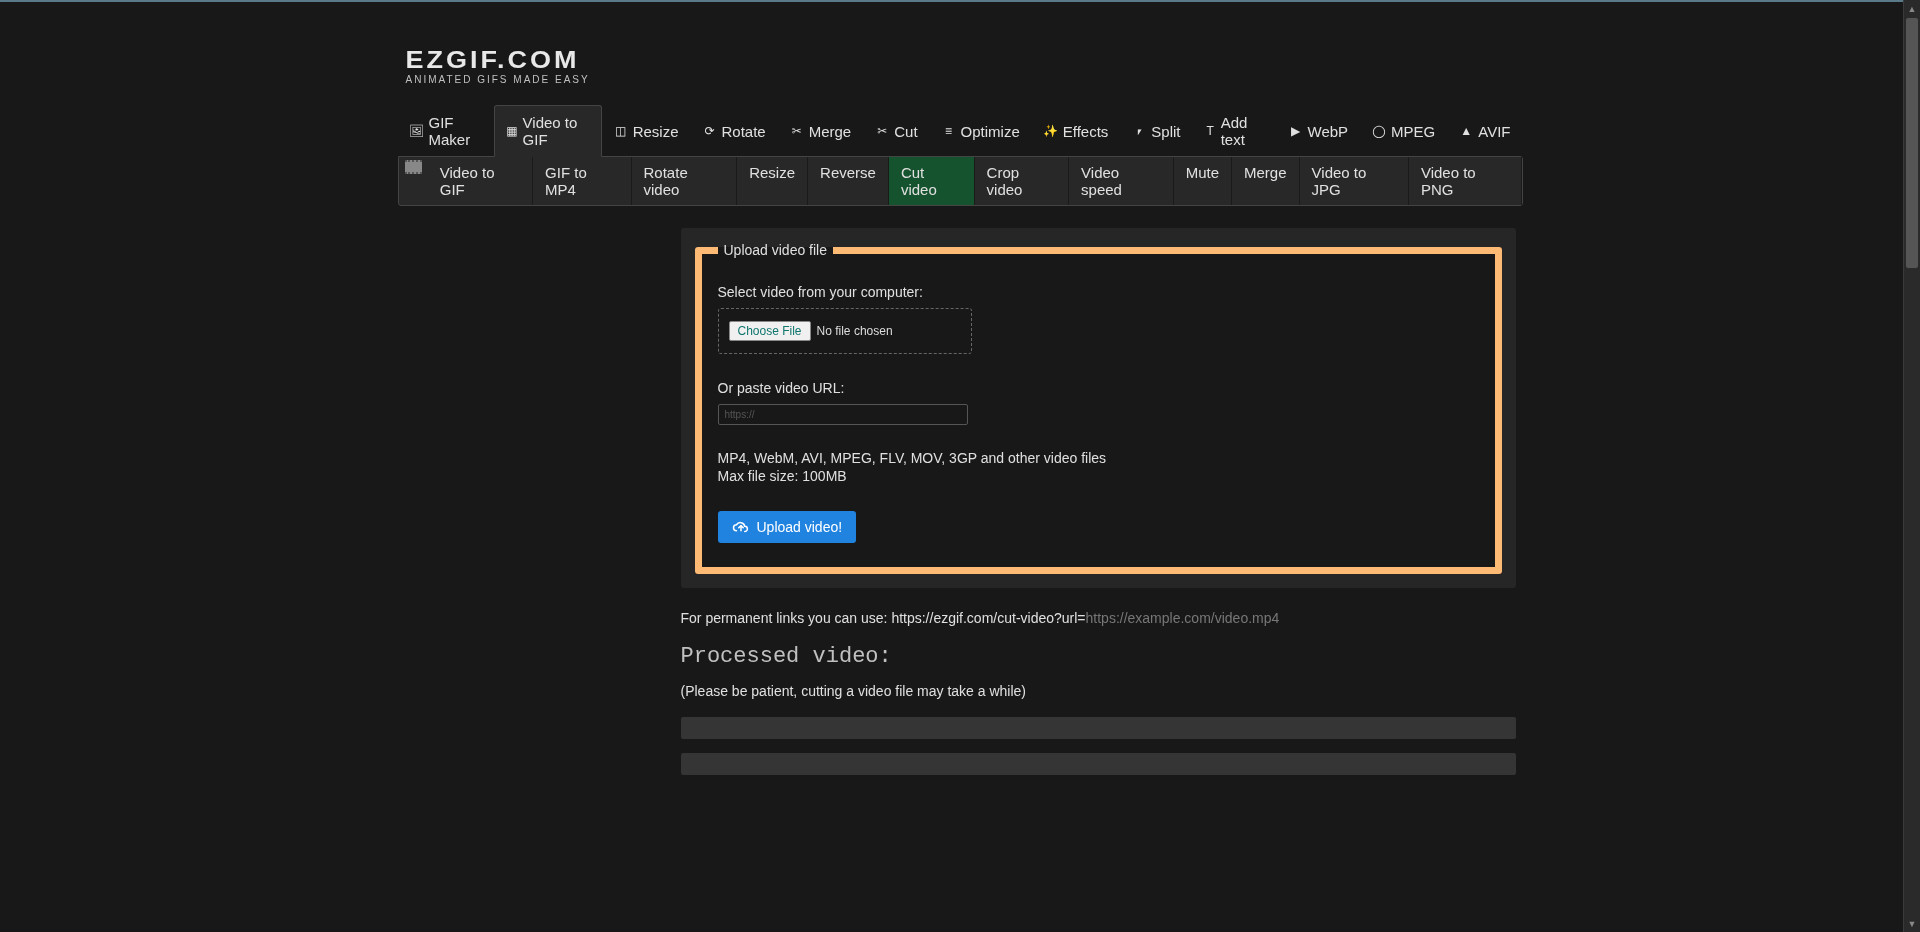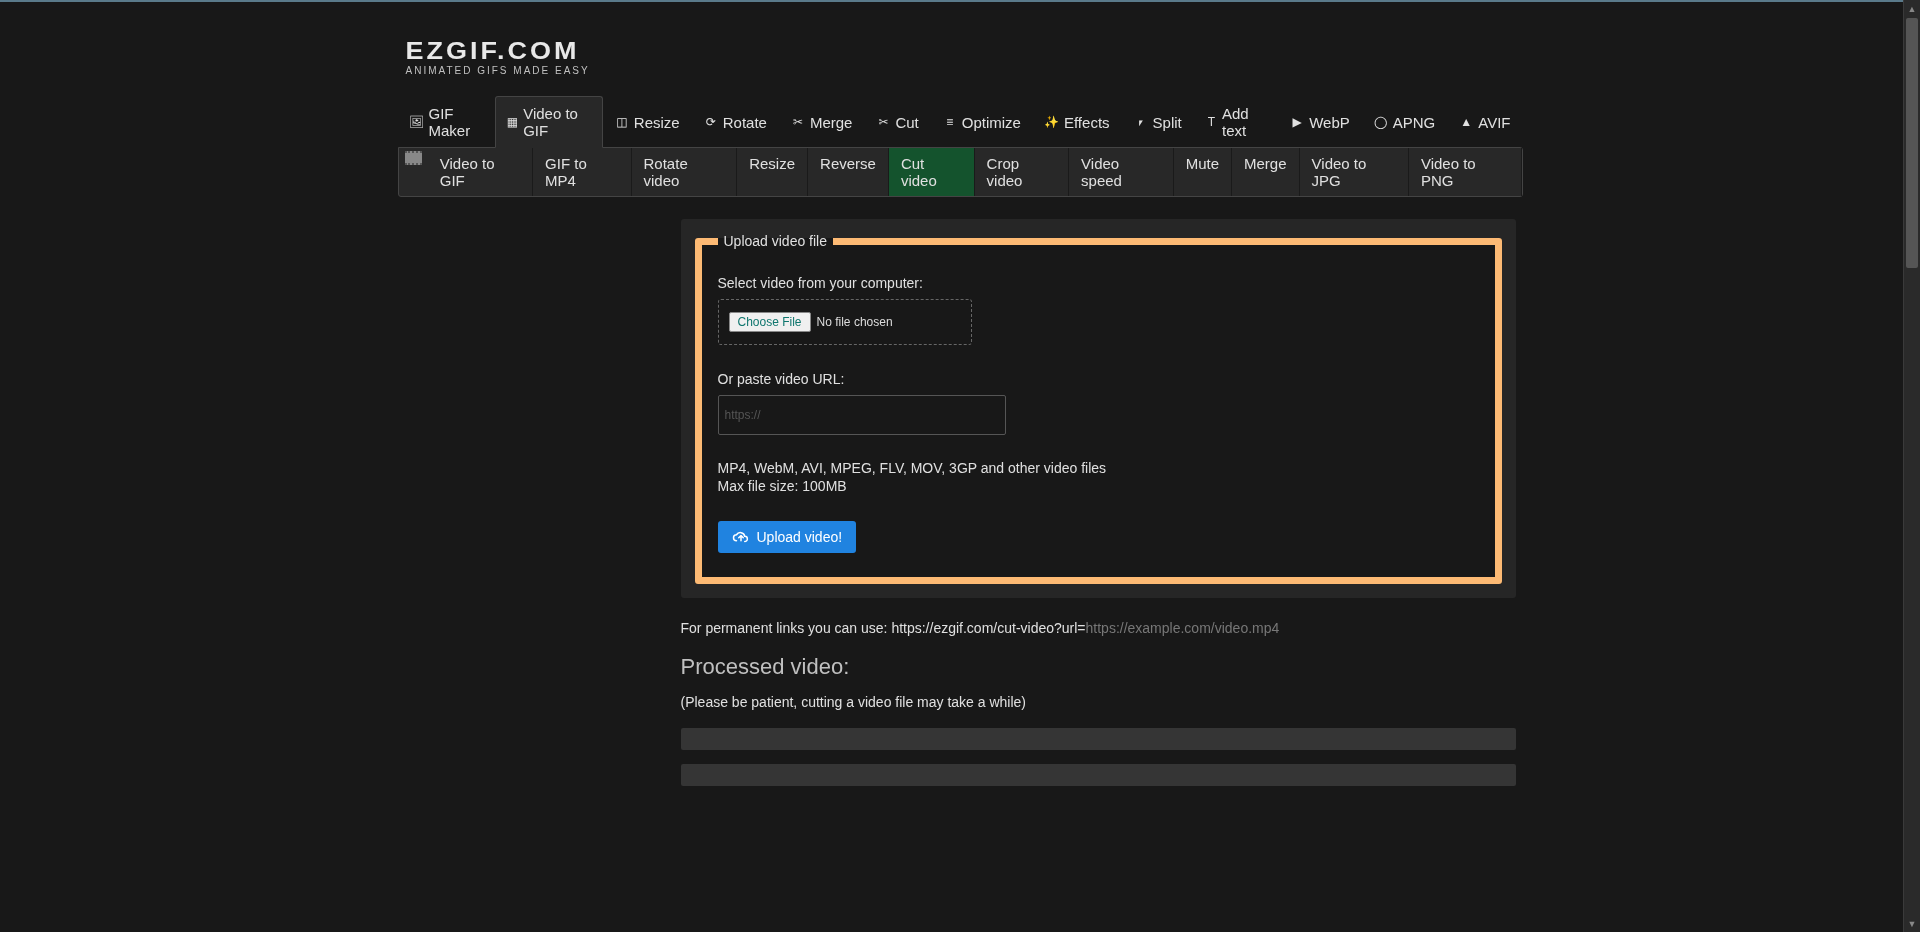--- a/index.html
+++ b/index.html
@@ -5,21 +5,21 @@
 * { margin: 0; padding: 0; box-sizing: border-box; }
 body {
   background: #181818;
   font-family: "Segoe UI", Arial, sans-serif;
   color: #e0e0e0;
   font-size: 14px;
   border-top: 2px solid #5a7a8a;
 }
 .container {
   max-width: 1125px;
-  margin: 4px auto;
+  margin: 13px auto;
   padding: 0;
 }
 .logo {
   padding: 30px 8px 20px;
 }
 .logo-main {
   font-family: Arial, sans-serif;
   font-size: 27px;
   font-weight: bold;
   letter-spacing: 3px;
@@ -87,20 +87,21 @@
   font-size: 26px;
   font-weight: 400;
   color: #c0c0c0;
   margin-bottom: 18px;
 }
 h2 {
   font-size: 22px;
   font-weight: 400;
   color: #c0c0c0;
   margin: 18px 0 14px;
+  font-family: Liberation Mono, monospace;
 }
 .panel {
   background: #262626;
   padding: 14px;
   border-radius: 3px;
 }
 fieldset.upload-box {
   border: 7px solid #fdba74;
   background: #181818;
   padding: 16px 16px 24px;
@@ -130,26 +131,26 @@
   background: #f0f0f0;
   color: #0f766e;
   border: 1px solid #888;
   padding: 2px 8px;
   font-size: 12px;
   border-radius: 2px;
   cursor: pointer;
 }
 .file-status { font-size: 12px; color: #ddd; }
 .url-input {
-  width: 288px;
+  width: 250px;
   background: #181818;
   border: 1px solid #555;
   color: #ccc;
-  padding: 12px 6px;
-  font-size: 12px;
+  padding: 4px 6px;
+  font-size: 10px;
   border-radius: 2px;
 }
 .url-input::placeholder { color: #555; }
 .hint {
   font-size: 14px;
   color: #e0e0e0;
   margin-top: 24px;
   line-height: 1.3;
 }
 .upload-btn {
@@ -247,21 +248,21 @@
       <a href="#">
         <span class="ic">T</span>
         <span>Add text</span>
       </a>
       <a href="#">
         <span class="ic">▶</span>
         <span>WebP</span>
       </a>
       <a href="#">
         <span class="ic">◯</span>
-        <span>APNG</span>
+        <span>MPEG</span>
       </a>
       <a href="#">
         <span class="ic">▲</span>
         <span>AVIF</span>
       </a>
     </nav>
   <nav class="nav-secondary" id="nav-secondary">
     <span class="film-ic"></span>
   <a href="#">Video to GIF</a>
       <a href="#">GIF to MP4</a>

